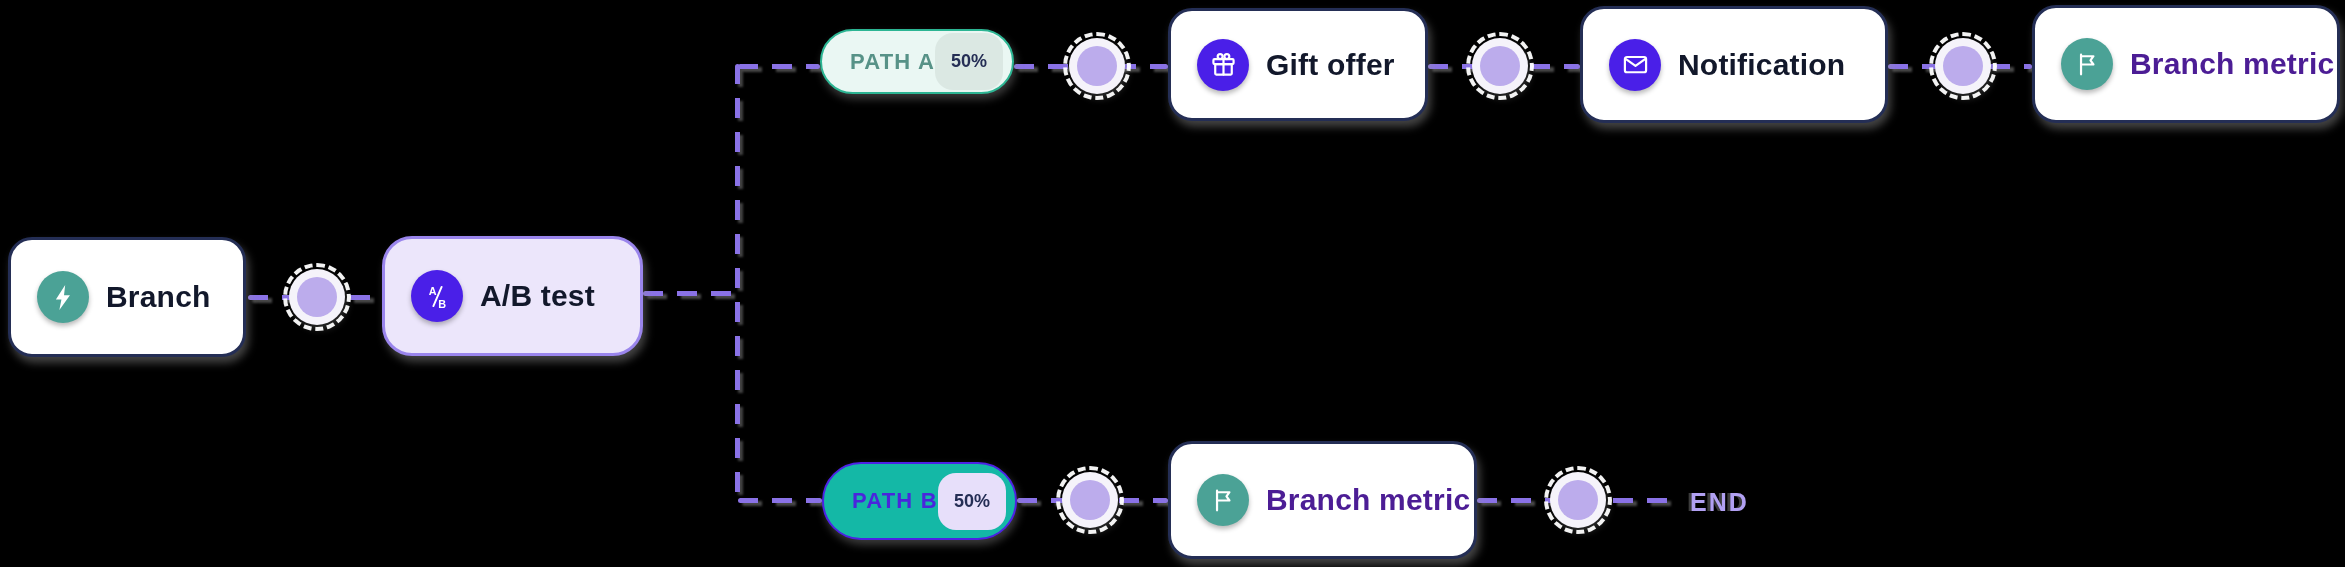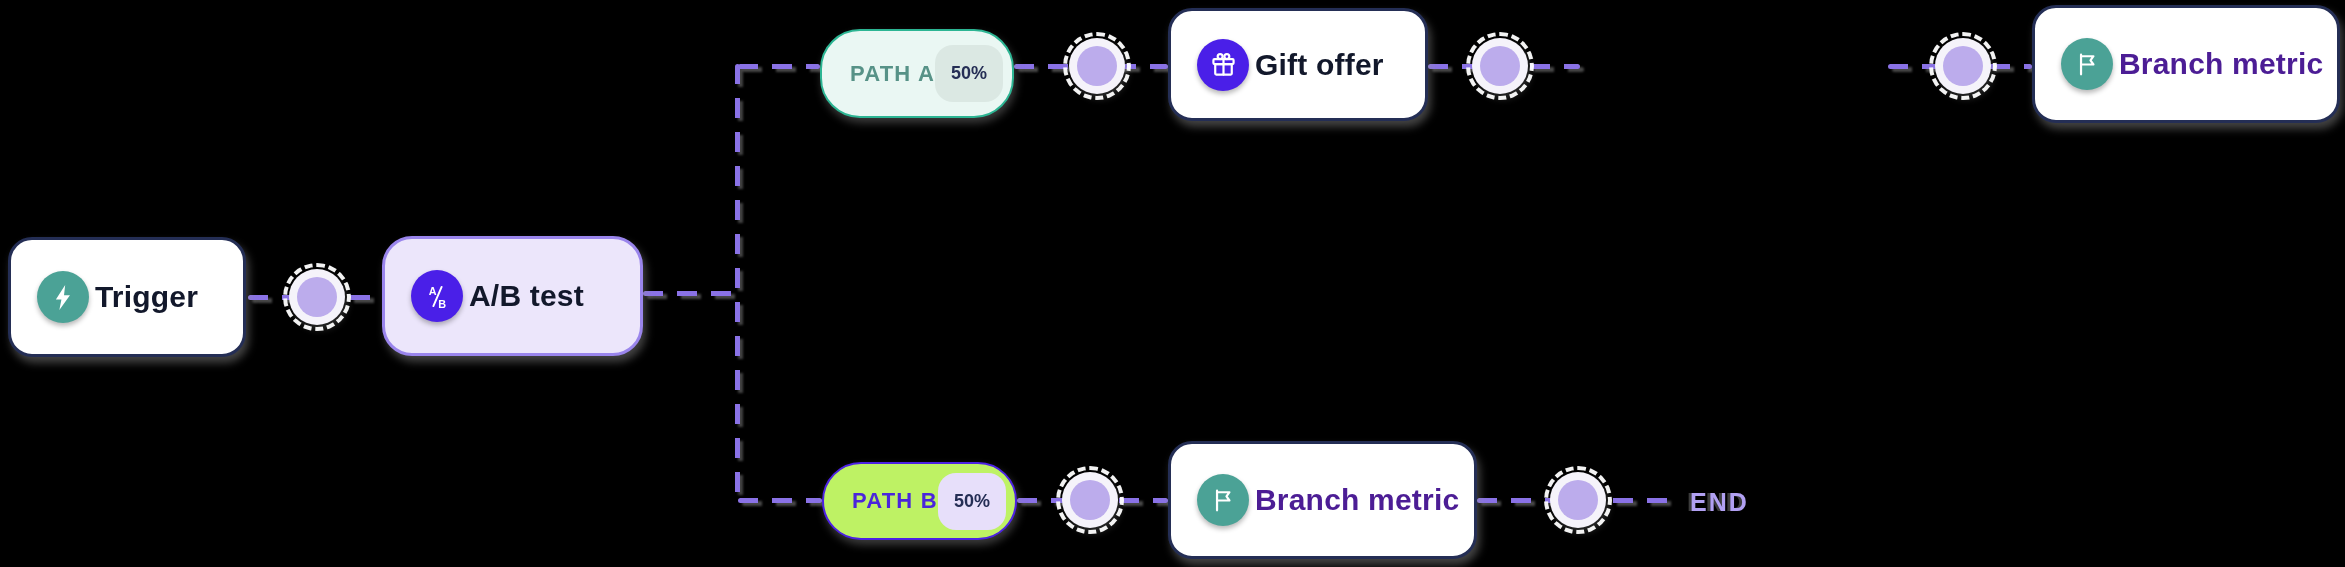--- a/index.html
+++ b/index.html
@@ -3,21 +3,21 @@
 <meta charset="utf-8">
 <style>
   * { margin:0; padding:0; box-sizing:border-box; }
   html,body { background:#000; }
   .canvas {
     position:relative; width:2345px; height:567px; background:#000;
     overflow:hidden; font-family:"Liberation Sans", sans-serif;
   }
   
   .node {
-    position:absolute; display:flex; align-items:center; gap:6px;
+    position:absolute; display:flex; align-items:center; gap:17px;
     padding:0 26px; background:#fff;
     border:3px solid var(--node-border,#242E55); border-radius:24px;
     box-shadow:3px 6px 9px rgba(148,148,148,.45);
     cursor:pointer;
   }
   .node.lavender { background:var(--ab-node-bg,#ECE6FB); border-color:var(--ab-node-border,#9A85EC); border-radius:30px; }
   .icon-circle {
     width:52px; height:52px; border-radius:50%; flex:0 0 auto;
     display:flex; align-items:center; justify-content:center;
     box-shadow:0 3px 5px rgba(0,0,0,.28);
@@ -57,21 +57,21 @@
   }
   .badge .blabel { font-weight:bold; font-size:22px; letter-spacing:1.2px; white-space:nowrap; }
   .badge .pct {
     display:flex; align-items:center; justify-content:center;
     width:80px; height:57px; border-radius:18px;
     font-weight:bold; font-size:18px; color:#252E55;
   }
   .badge-a { background:#EAF7F3; border-color:var(--path-a,#2CB593); }
   .badge-a .blabel { color:#579287; }
   .badge-a .pct { background:#DBE8E3; }
-  .badge-b { background:#bef264; border-color:var(--path-b,#4D22E4); }
+  .badge-b { background:#14b8a6; border-color:var(--path-b,#4D22E4); }
   .badge-b .blabel { color:#4A25DC; }
   .badge-b .pct { background:#E7DFFA; }
   
   .end-label {
     position:absolute; font-weight:bold; font-size:25px; letter-spacing:2px;
     color:var(--end-text,#B1A0F2); text-shadow:-3px 0 0 rgba(130,130,130,.45);padding-left:8px;
   }
 </style>
 </head>
 <body>
@@ -95,52 +95,61 @@
   <div class="connector" style="left:1943px; top:46px;"></div>
   <div class="connector" style="left:1070px; top:480px;"></div>
   <div class="connector" style="left:1558px; top:480px;"></div>
 
   <div class="node" style="left:8px; top:237px; width:238px; height:120px;">
     <span class="icon-circle teal">
       <svg viewBox="0 0 24 24">
           <path d="M13.3 2.4 L6.1 13.5 h4.3 L8.8 21.6 17 10.2 h-4.6 Z" fill="#fff"></path>
         </svg>
     </span>
-    <span class="node-label">Trigger</span>
+    <span class="node-label">Branch</span>
   </div>
 
   <div class="node lavender" style="left:382px; top:236px; width:261px; height:120px;">
     <span class="icon-circle indigo">
       <svg viewBox="0 0 24 24">
         <line x1="15.2" y1="4.6" x2="8.8" y2="19.4" stroke="#fff" stroke-width="1.5" stroke-linecap="round"></line>
         <text x="8.3" y="11" font-size="8.4" font-weight="bold" fill="#fff" text-anchor="middle" font-family="Liberation Sans, sans-serif">A</text>
         <text x="15.7" y="20.6" font-size="8.4" font-weight="bold" fill="#fff" text-anchor="middle" font-family="Liberation Sans, sans-serif">B</text>
       </svg>
     </span>
     <span class="node-label">A/B test</span>
   </div>
 
-  <div class="badge badge-a" style="left:820px; top:29px; width:194px; height:89px;">
+  <div class="badge badge-a" style="left:820px; top:29px; width:194px; height:65px;">
     <span class="blabel">PATH A</span>
     <span class="pct">50%</span>
   </div>
 
   <div class="node" style="left:1168px; top:8px; width:260px; height:113px;">
     <span class="icon-circle indigo">
       <svg viewBox="0 0 24 24" fill="none" stroke="#fff" stroke-width="1.7" stroke-linecap="round" stroke-linejoin="round">
         <rect x="4.2" y="7.9" width="15.6" height="3.8" rx="0.8"></rect>
         <rect x="5.6" y="11.7" width="12.8" height="8.1" rx="0.8"></rect>
         <line x1="12" y1="7.9" x2="12" y2="19.8"></line>
         <circle cx="9.4" cy="5.9" r="1.9"></circle>
         <circle cx="14.6" cy="5.9" r="1.9"></circle>
       </svg>
     </span>
     <span class="node-label">Gift offer</span>
   </div>
 
+  <div class="node" style="left:1580px; top:6px; width:308px; height:117px;">
+    <span class="icon-circle indigo">
+      <svg viewBox="0 0 24 24" fill="none" stroke="#fff" stroke-width="1.7" stroke-linecap="round" stroke-linejoin="round">
+        <rect x="3.8" y="6.2" width="16.4" height="11.8" rx="1.6"></rect>
+        <path d="M4.6 7.8 12 13.1 19.4 7.8"></path>
+      </svg>
+    </span>
+    <span class="node-label">Notification</span>
+  </div>
 
   <div class="node" style="left:2032px; top:5px; width:308px; height:118px;">
     <span class="icon-circle teal">
       <svg viewBox="0 0 24 24" fill="none" stroke="#fff" stroke-width="1.7" stroke-linecap="round" stroke-linejoin="round">
         <path d="M7 4.4 V 19.6"></path>
         <path d="M7 5.6 h9.6 l-2.3 3.2 2.3 3.2 H7"></path>
       </svg>
     </span>
     <span class="node-label navy">Branch metric</span>
   </div>

